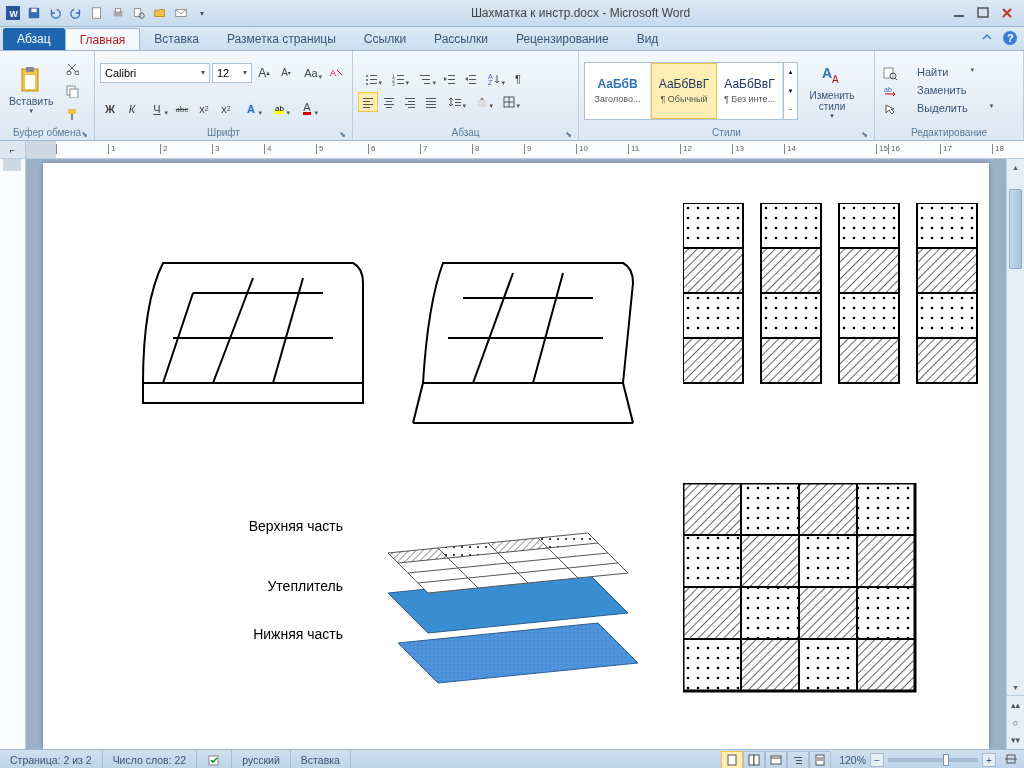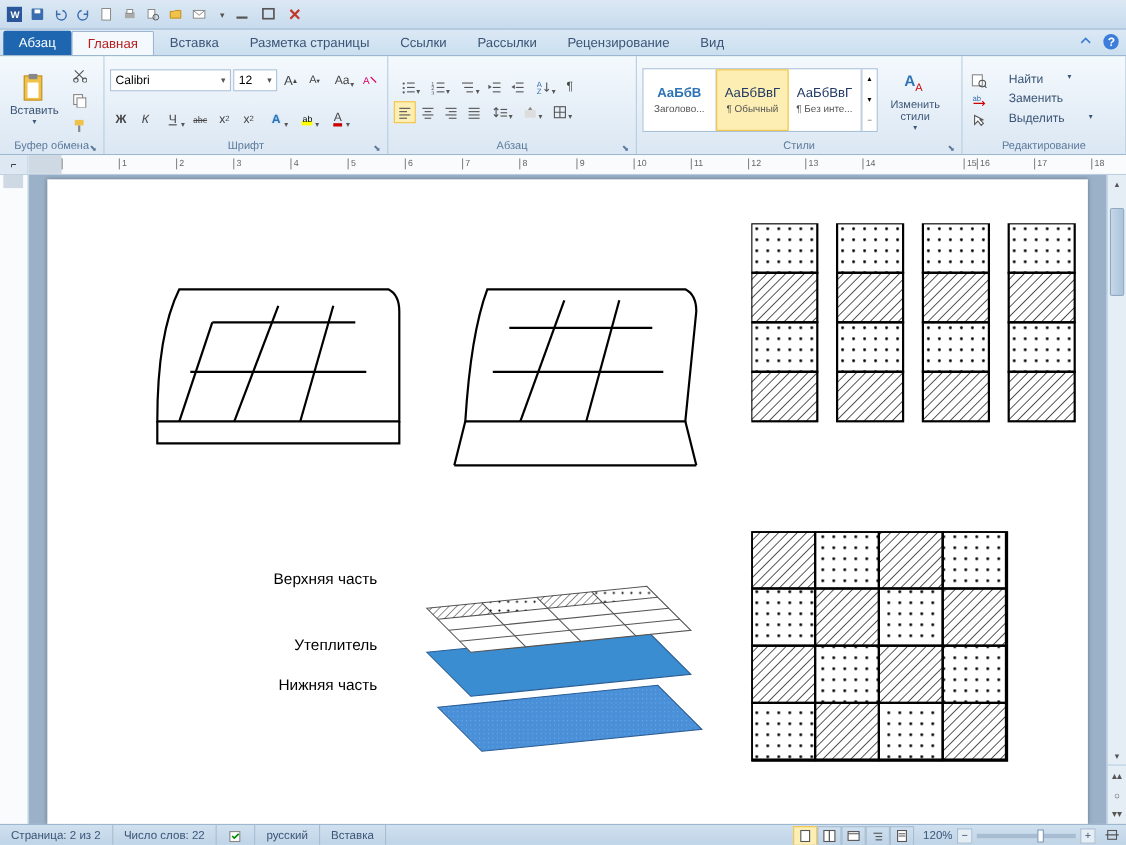--- a/index.html
+++ b/index.html
@@ -149,20 +149,21 @@
         </svg>
       </div>
     <div class="qat-item">
         <svg viewBox="0 0 16 16">
           <rect x="2" y="4" width="12" height="8" fill="#fff" stroke="#888"></rect>
           <path d="M2 4 L8 9 L14 4" fill="none" stroke="#888"></path>
         </svg>
       </div>
     <div class="qat-item" style="font-size:8px;color:#555;">▾</div>
   </div>
+  <div class="title-text">Шахматка к инстр.docx - Microsoft Word</div>
   <div class="window-controls">
     <div>
         <svg width="14" height="14">
           <rect x="2" y="9" width="10" height="2" fill="#555"></rect>
         </svg>
       </div>
     <div>
         <svg width="14" height="14">
           <rect x="2" y="2" width="10" height="9" fill="none" stroke="#555" stroke-width="1.5"></rect>
         </svg>
@@ -553,21 +554,21 @@
               <rect x="0" y="0" width="60" height="45" fill="url(#dots)"></rect>
               <rect x="0" y="45" width="60" height="45" fill="url(#hatch)"></rect>
               <rect x="0" y="90" width="60" height="45" fill="url(#dots)"></rect>
               <rect x="0" y="135" width="60" height="45" fill="url(#hatch)"></rect>
             </g>
           </g>
         </svg>
 
         <div class="quilt-label" style="top:335px;left:130px;width:130px;">Верхняя часть</div>
         <div class="quilt-label" style="top:395px;left:130px;width:130px;">Утеплитель</div>
-        <div class="quilt-label" style="top:431px;left:130px;width:130px;text-align:right;">Нижняя часть</div>
+        <div class="quilt-label" style="top:443px;left:130px;width:130px;text-align:right;">Нижняя часть</div>
 
         <svg width="300" height="200" style="position:absolute;top:310px;left:275px;">
           <defs>
             <pattern id="hatch2" width="5" height="5" patternUnits="userSpaceOnUse" patternTransform="rotate(45)">
               <line x1="0" y1="0" x2="0" y2="5" stroke="#000" stroke-width="0.8"></line>
             </pattern>
             <pattern id="dots2" width="8" height="8" patternUnits="userSpaceOnUse">
               <circle cx="4" cy="4" r="1" fill="#000"></circle>
             </pattern>
             <pattern id="texture" width="4" height="4" patternUnits="userSpaceOnUse">

